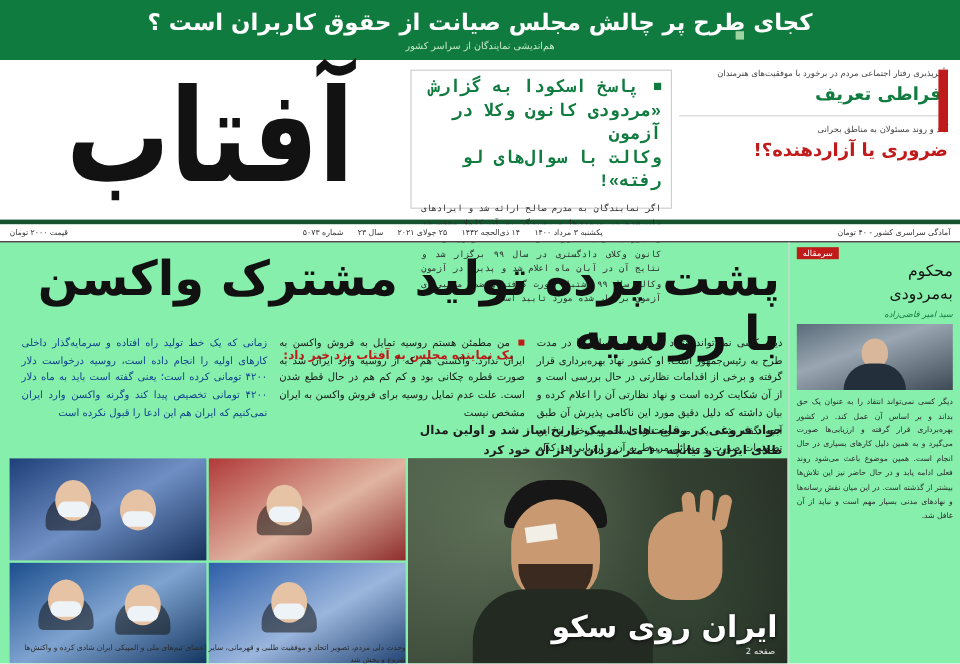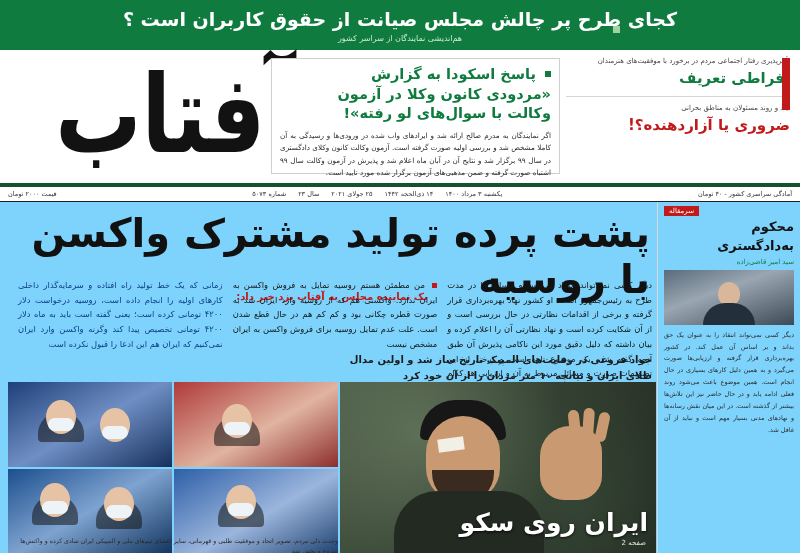--- a/index.html
+++ b/index.html
@@ -6,21 +6,21 @@
   html, body {
     margin: 0; padding: 0;
     background: #ffffff;
     font-family: "DejaVu Sans", "Liberation Sans", sans-serif;
   }
   #page {
     position: relative;
     width: 800px;
     height: 553px;
     overflow: hidden;
-    background: #7dd3fc;
+    background: #86efac;
     direction: rtl;
   }
 
   
   .top-banner {
     position: absolute;
     top: 0; right: 0;
     width: 800px; height: 50px;
     background: #0f7b3f;
     display: flex;
@@ -69,24 +69,25 @@
     color: #121212;
     line-height: 0.95;
     transform: scaleY(1.25);
     letter-spacing: -3px;
   }
 
   
   .teaser-left {
     position: absolute;
     right: 240px; top: 8px;
-    width: 289px; height: 116px;
+    width: 218px; height: 116px;
     border: 1px solid #cfcfcf;
     padding: 6px 8px;
     background: #fff;
+    font-family: Liberation Mono, monospace;
   }
   .teaser-left .t-title {
     color: #0f7b3f;
     font-size: 14.5px;
     font-weight: bold;
     line-height: 1.35;
     text-align: right;
   }
   .teaser-left .t-title .ln2 { display: block; }
   .teaser-left .t-body {
@@ -169,30 +170,31 @@
     float: left;
     background: #c01a1a;
     color: #fff;
     font-size: 7px;
     padding: 1px 5px;
     margin-bottom: 3px;
   }
   .side-title {
     clear: both;
     font-size: 13px;
-    font-weight: bold;
+    font-weight: normal;
     color: #111;
     line-height: 1.3;
     margin-top: 2px;
   }
   .side-byline {
     text-align: right;
     font-size: 7px;
     color: #0f7b3f;
     margin-top: 3px;
+    font-style: italic;
   }
   .side-portrait {
     width: 100%;
     height: 55px;
     margin-top: 4px;
     background: linear-gradient(160deg,#5a6b7a 0%, #9aa7b2 40%, #3d4a55 100%);
     position: relative;
     overflow: hidden;
   }
   .side-portrait .head {
@@ -484,21 +486,21 @@
         <span>من مطمئن هستم روسیه تمایل به فروش واکسن به ایران ندارد. واکسنی هم که از روسیه وارد ایران شد به صورت قطره چکانی بود و کم کم هم در حال قطع شدن است. علت عدم تمایل روسیه برای فروش واکسن به ایران مشخص نیست</span>
       </div>
       <div class="lead-col accent">
         <span>زمانی که یک خط تولید راه افتاده و سرمایه‌گذار داخلی کارهای اولیه را انجام داده است، روسیه درخواست دلار ۴۲۰۰ تومانی کرده است؛ یعنی گفته است باید به ماه دلار ۴۲۰۰ تومانی تخصیص پیدا کند وگرنه واکسن وارد ایران نمی‌کنیم که ایران هم این ادعا را قبول نکرده است</span>
       </div>
     </div>
 
     <div class="col-side">
       <div class="side-tag">سرمقاله</div>
       <div class="side-title">محکوم</div>
-      <div class="side-title">به‌دادگستری</div>
+      <div class="side-title">به‌مردودی</div>
       <div class="side-byline">سید امیر قاضی‌زاده</div>
       <div class="side-portrait">
         <div class="head"></div>
         <div class="body"></div>
       </div>
       <div class="side-text">دیگر کسی نمی‌تواند انتقاد را به عنوان یک حق بداند و بر اساس آن عمل کند. در کشور بهره‌برداری قرار گرفته و ارزیابی‌ها صورت می‌گیرد و به همین دلیل کارهای بسیاری در حال انجام است. همین موضوع باعث می‌شود روند فعلی ادامه یابد و در حال حاضر نیز این تلاش‌ها بیشتر از گذشته است. در این میان نقش رسانه‌ها و نهادهای مدنی بسیار مهم است و نباید از آن غافل شد.</div>
     </div>
 
     <div class="sport-lead">جواد فروغی در رقابت‌های المپیک تاریخ ساز شد و اولین مدال طلای ایران و تیانچه ۱۰ متر مردان را از آن خود کرد</div>
 

